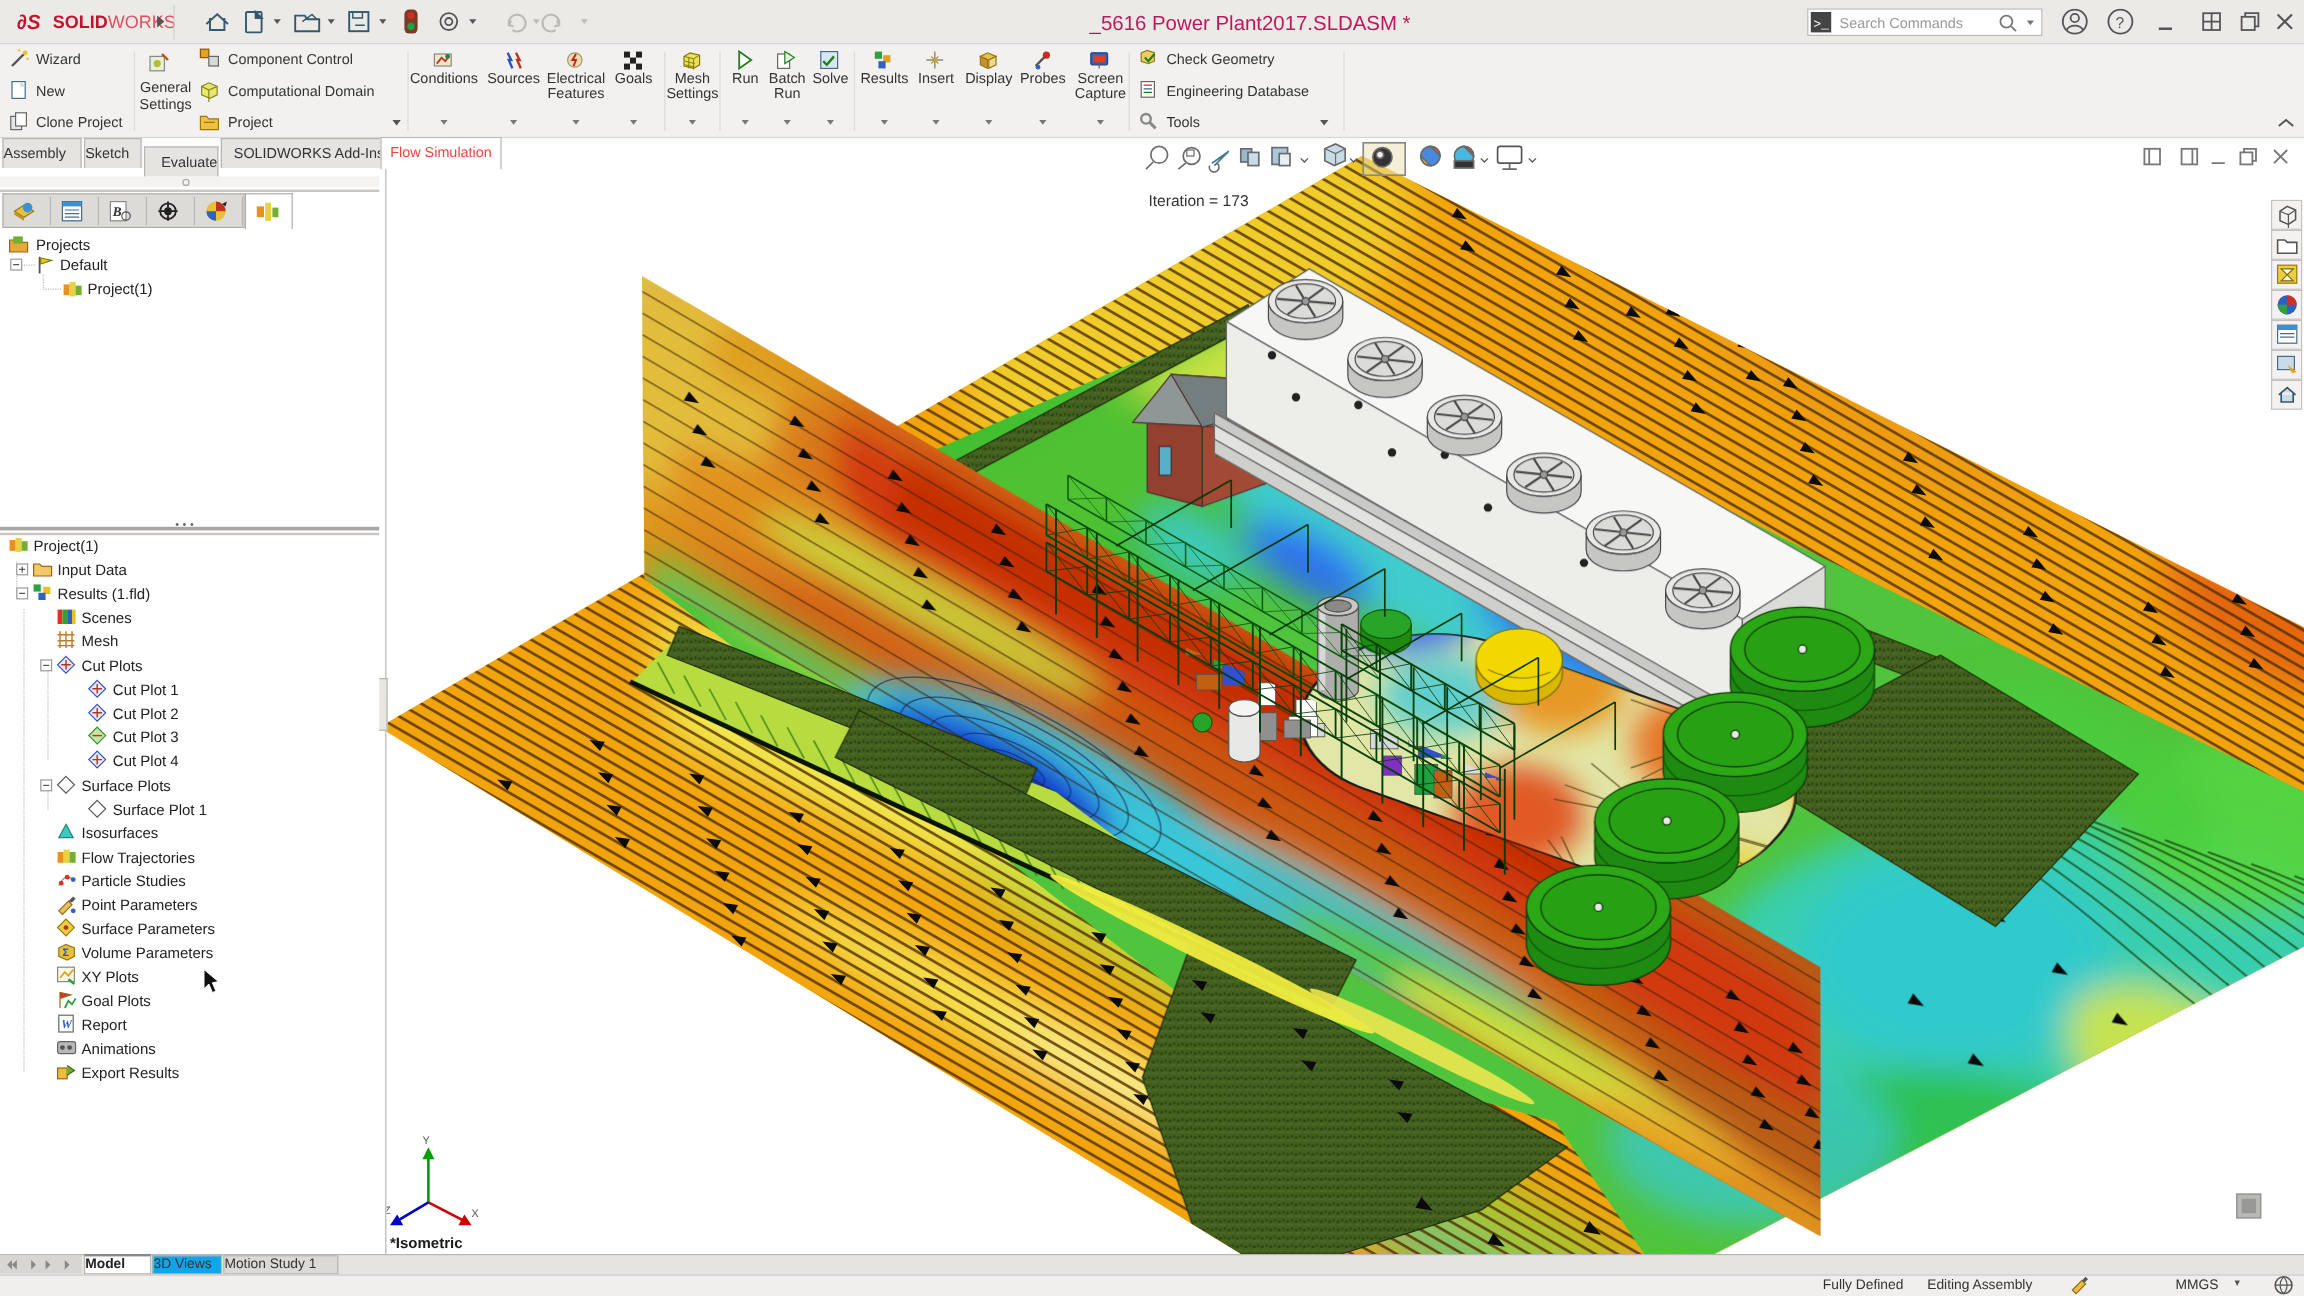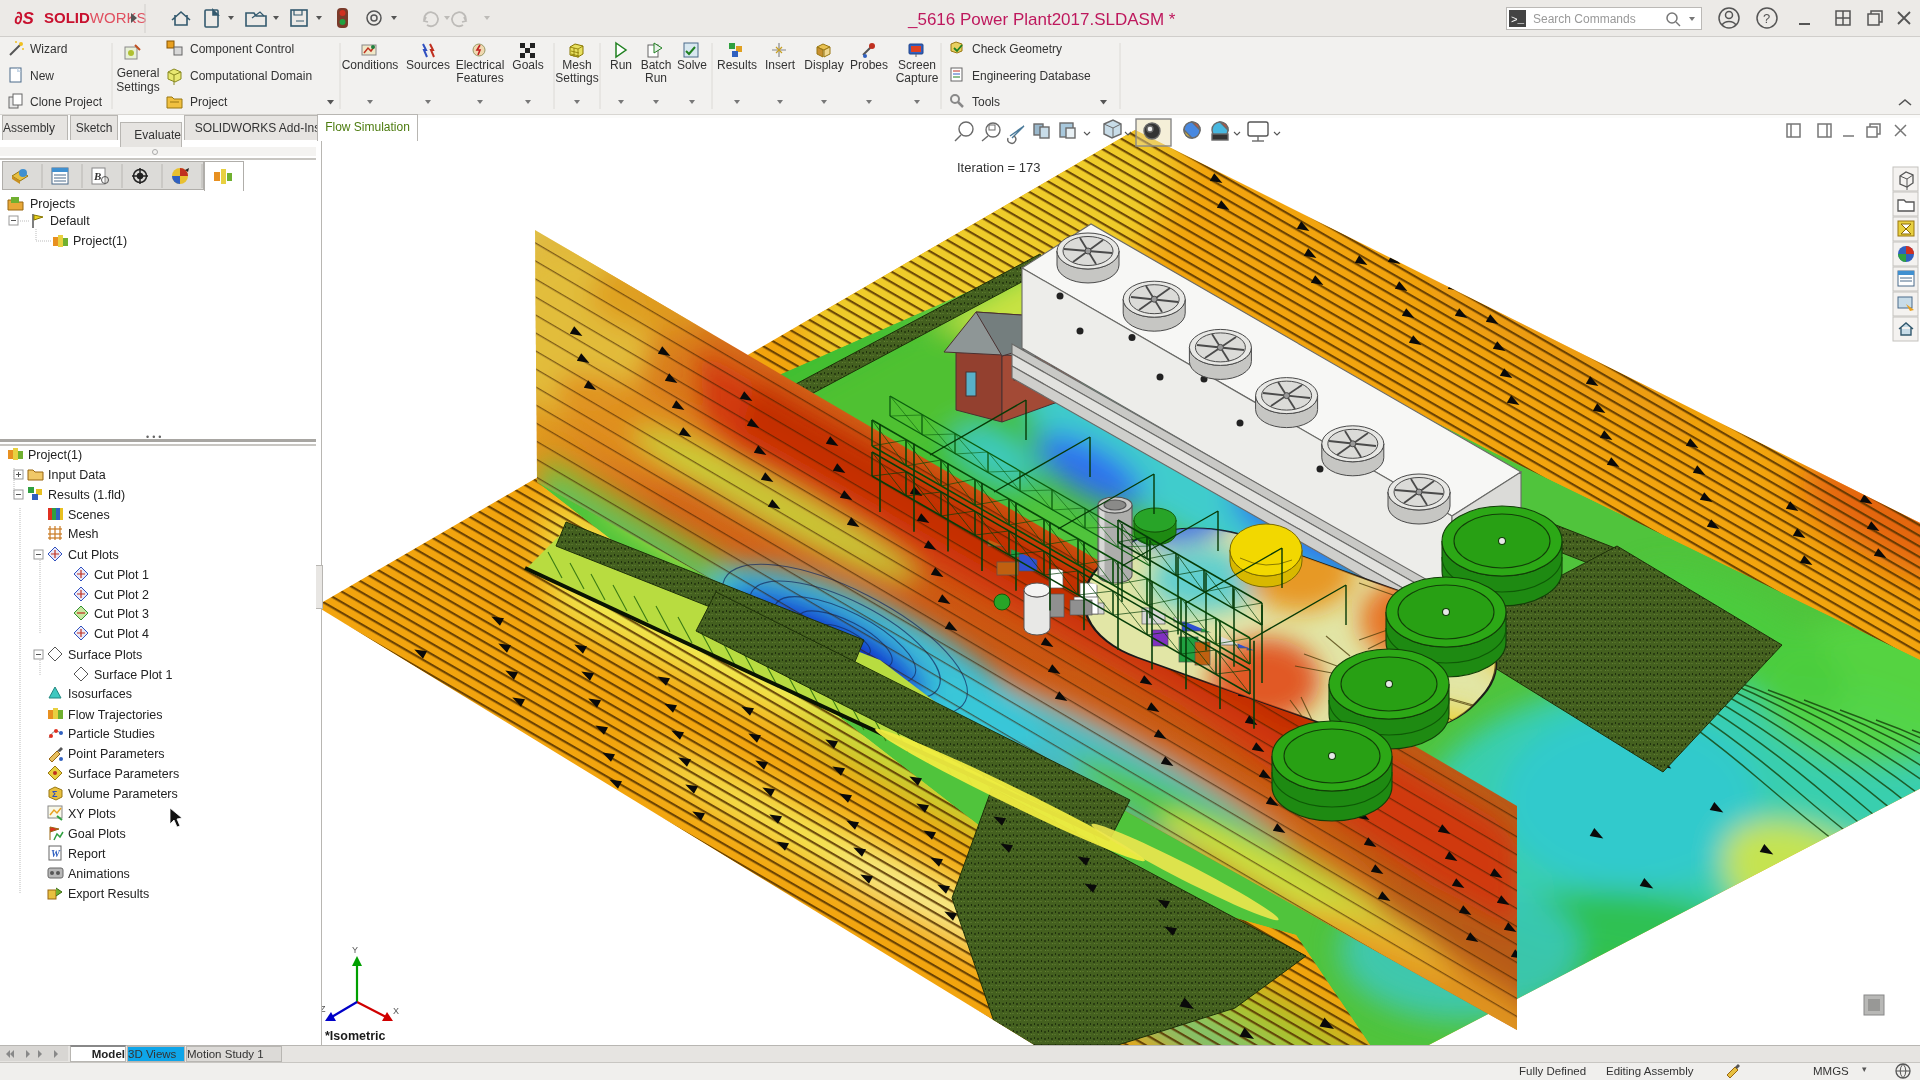--- a/index.html
+++ b/index.html
@@ -224,24 +224,24 @@
       <g transform="translate(950,57)">
         <circle cx="5" cy="5" r="4" fill="none" stroke="#888" stroke-width="2"></circle>
         <path d="M 8,8 l 5,5" stroke="#888" stroke-width="2.5"></path>
       </g>
       <text x="972" y="69" font-size="12" fill="#333">Tools</text>
       <path d="M 1100,63 l 3.5,4.5 l 3.5,-4.5 z" fill="#555"></path>
       <path d="M 1899,68 l 6,-5 l 6,5" stroke="#555" stroke-width="1.6" fill="none"></path>
     </svg>
 <div class="abs" style="left:0;top:114px;width:1920px;height:26px;background:#FBFBFA;border-top:1px solid #D8D6D2"></div>
 <div class="abs tx" style="z-index:4;left:2px;top:115px;width:66px;height:25px;background:#E6E4E1;border:1px solid #B8B6B2;border-bottom:none;font-size:12px;color:#333;line-height:24px">Assembly</div>
-<div class="abs tx" style="z-index:4;left:70px;top:115px;width:48px;height:25px;background:#E6E4E1;border:1px solid #B8B6B2;border-bottom:none;font-size:12px;color:#333;text-align:center;line-height:24px">Sketch</div>
+<div class="abs tx" style="z-index:4;left:70px;top:115px;width:48px;height:25px;background:#E6E4E1;border:1px solid #B8B6B2;border-bottom:none;font-size:12px;color:#333;text-align:left;line-height:24px">Sketch</div>
 <div class="abs tx" style="z-index:4;left:120px;top:122px;width:62px;height:25px;background:#E6E4E1;border:1px solid #B8B6B2;border-bottom:none;font-size:12px;color:#333;text-align:right;line-height:24px">Evaluate</div>
 <div class="abs tx" style="z-index:4;left:184px;top:115px;width:147px;height:25px;background:#E6E4E1;border:1px solid #B8B6B2;border-bottom:none;font-size:12px;color:#333;text-align:center;line-height:24px">SOLIDWORKS Add-Ins</div>
-<div class="abs tx" style="z-index:4;left:317px;top:114px;width:101px;height:27px;background:#FFF;border:1px solid #B8B6B2;border-bottom:none;font-size:12px;color:#4d7c0f;text-align:center;line-height:25px">Flow Simulation</div>
+<div class="abs tx" style="z-index:4;left:317px;top:114px;width:101px;height:27px;background:#FFF;border:1px solid #B8B6B2;border-bottom:none;font-size:12px;color:#ef4444;text-align:center;line-height:25px">Flow Simulation</div>
 <div class="abs" style="left:316px;top:118px;width:1604px;height:927px"><svg id="vp" viewBox="316 118 1604 927" width="1604" height="927" xmlns="http://www.w3.org/2000/svg" preserveAspectRatio="none">
 <defs>
 <pattern id="gstr" width="14" height="9.2" patternUnits="userSpaceOnUse" patternTransform="rotate(30)">
  <rect width="14" height="9.2" fill="none"></rect>
  <rect width="14" height="2.2" y="0" fill="#553300" opacity="0.85"></rect>
 </pattern>
 <pattern id="gstr2" width="14" height="15.5" patternUnits="userSpaceOnUse" patternTransform="rotate(30.4)">
  <rect width="14" height="15.5" fill="none"></rect>
  <rect width="14" height="1.3" y="0" fill="#3A1C00" opacity="0.6"></rect>
 </pattern>
@@ -1216,21 +1216,21 @@
 <svg class="abs" style="left:0;top:1045px" width="70" height="17" xmlns="http://www.w3.org/2000/svg">
 <rect x="0" y="1" width="68" height="15" fill="#D8D6D3"></rect>
 <g fill="#888">
         <path d="M 10,5 l -4,4 l 4,4 z"></path>
         <path d="M 14,5 l -4,4 l 4,4 z M 16,5 l 0,8"></path>
         <path d="M 26,5 l 4,4 l -4,4 z"></path>
         <path d="M 38,5 l 4,4 l -4,4 z M 44,5 l 0,8"></path>
         <path d="M 54,5 l 4,4 l -4,4 z M 52,5 l 0,8"></path>
       </g>
 </svg>
-<div class="abs tx" style="left:70px;top:1045px;width:56px;height:17px;background:#FFF;border:1px solid #B8B6B2;border-top:2px solid #888;font-size:11.5px;font-weight:bold;color:#222;text-align:right;line-height:15px">Model</div>
+<div class="abs tx" style="left:70px;top:1045px;width:56px;height:17px;background:#FFF;border:1px solid #B8B6B2;border-top:2px solid #888;font-size:11.5px;font-weight:bold;color:#222;text-align:left;line-height:15px">Model</div>
 <div class="abs tx" style="left:127px;top:1046px;width:58px;height:16px;background:#0ea5e9;border:1px solid #B8B6B2;font-size:11.5px;color:#333;text-align:left;line-height:15px">3D Views</div>
 <div class="abs tx" style="left:186px;top:1046px;width:96px;height:16px;background:#DCDAD7;border:1px solid #B8B6B2;font-size:11.5px;color:#333;line-height:15px">Motion Study 1</div>
 <div class="abs" style="left:0;top:1062px;width:1920px;height:18px;background:#F0EFED;border-top:1px solid #C8C6C2"></div>
 <div class="abs tx" style="left:5px;top:1116px;font-size:11.5px;color:#555">SOLIDWORKS</div>
 <div class="abs tx" style="left:1519px;top:1065px;font-size:11.5px;color:#333">Fully Defined</div>
 <div class="abs tx" style="left:1606px;top:1065px;font-size:11.5px;color:#333">Editing Assembly</div>
 <svg class="abs" style="left:1725px;top:1063px" width="20" height="16" xmlns="http://www.w3.org/2000/svg">
       <path d="M 2,12 l 8,-8 l 3,3 l -8,8 z" fill="#E8C040" stroke="#996611"></path>
       <path d="M 10,4 l 3,-3 l 2,2 l -3,3 z" fill="#555"></path>
     </svg>

